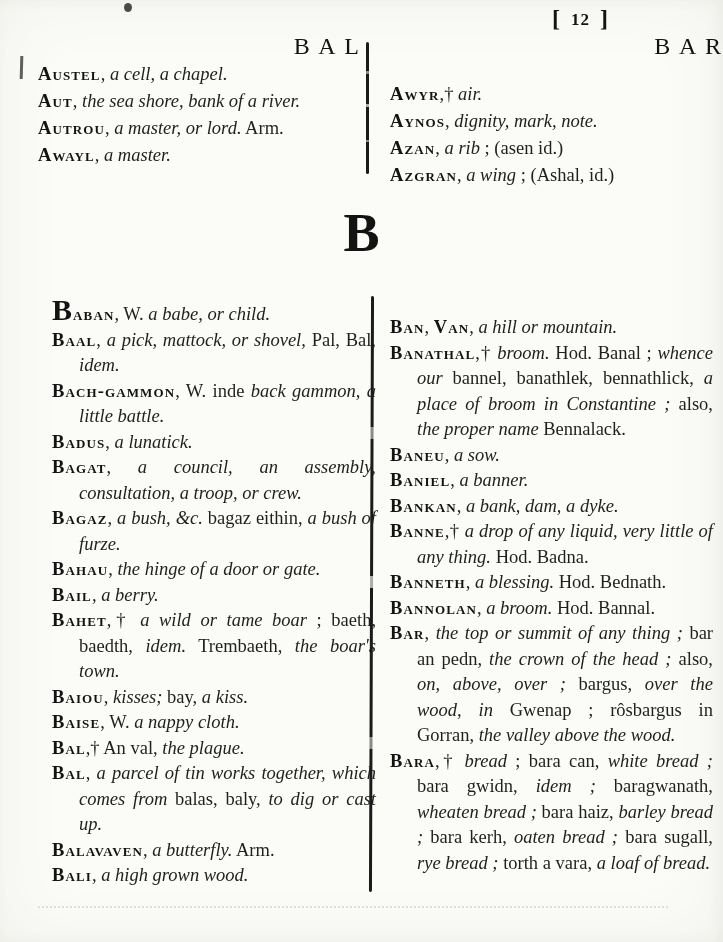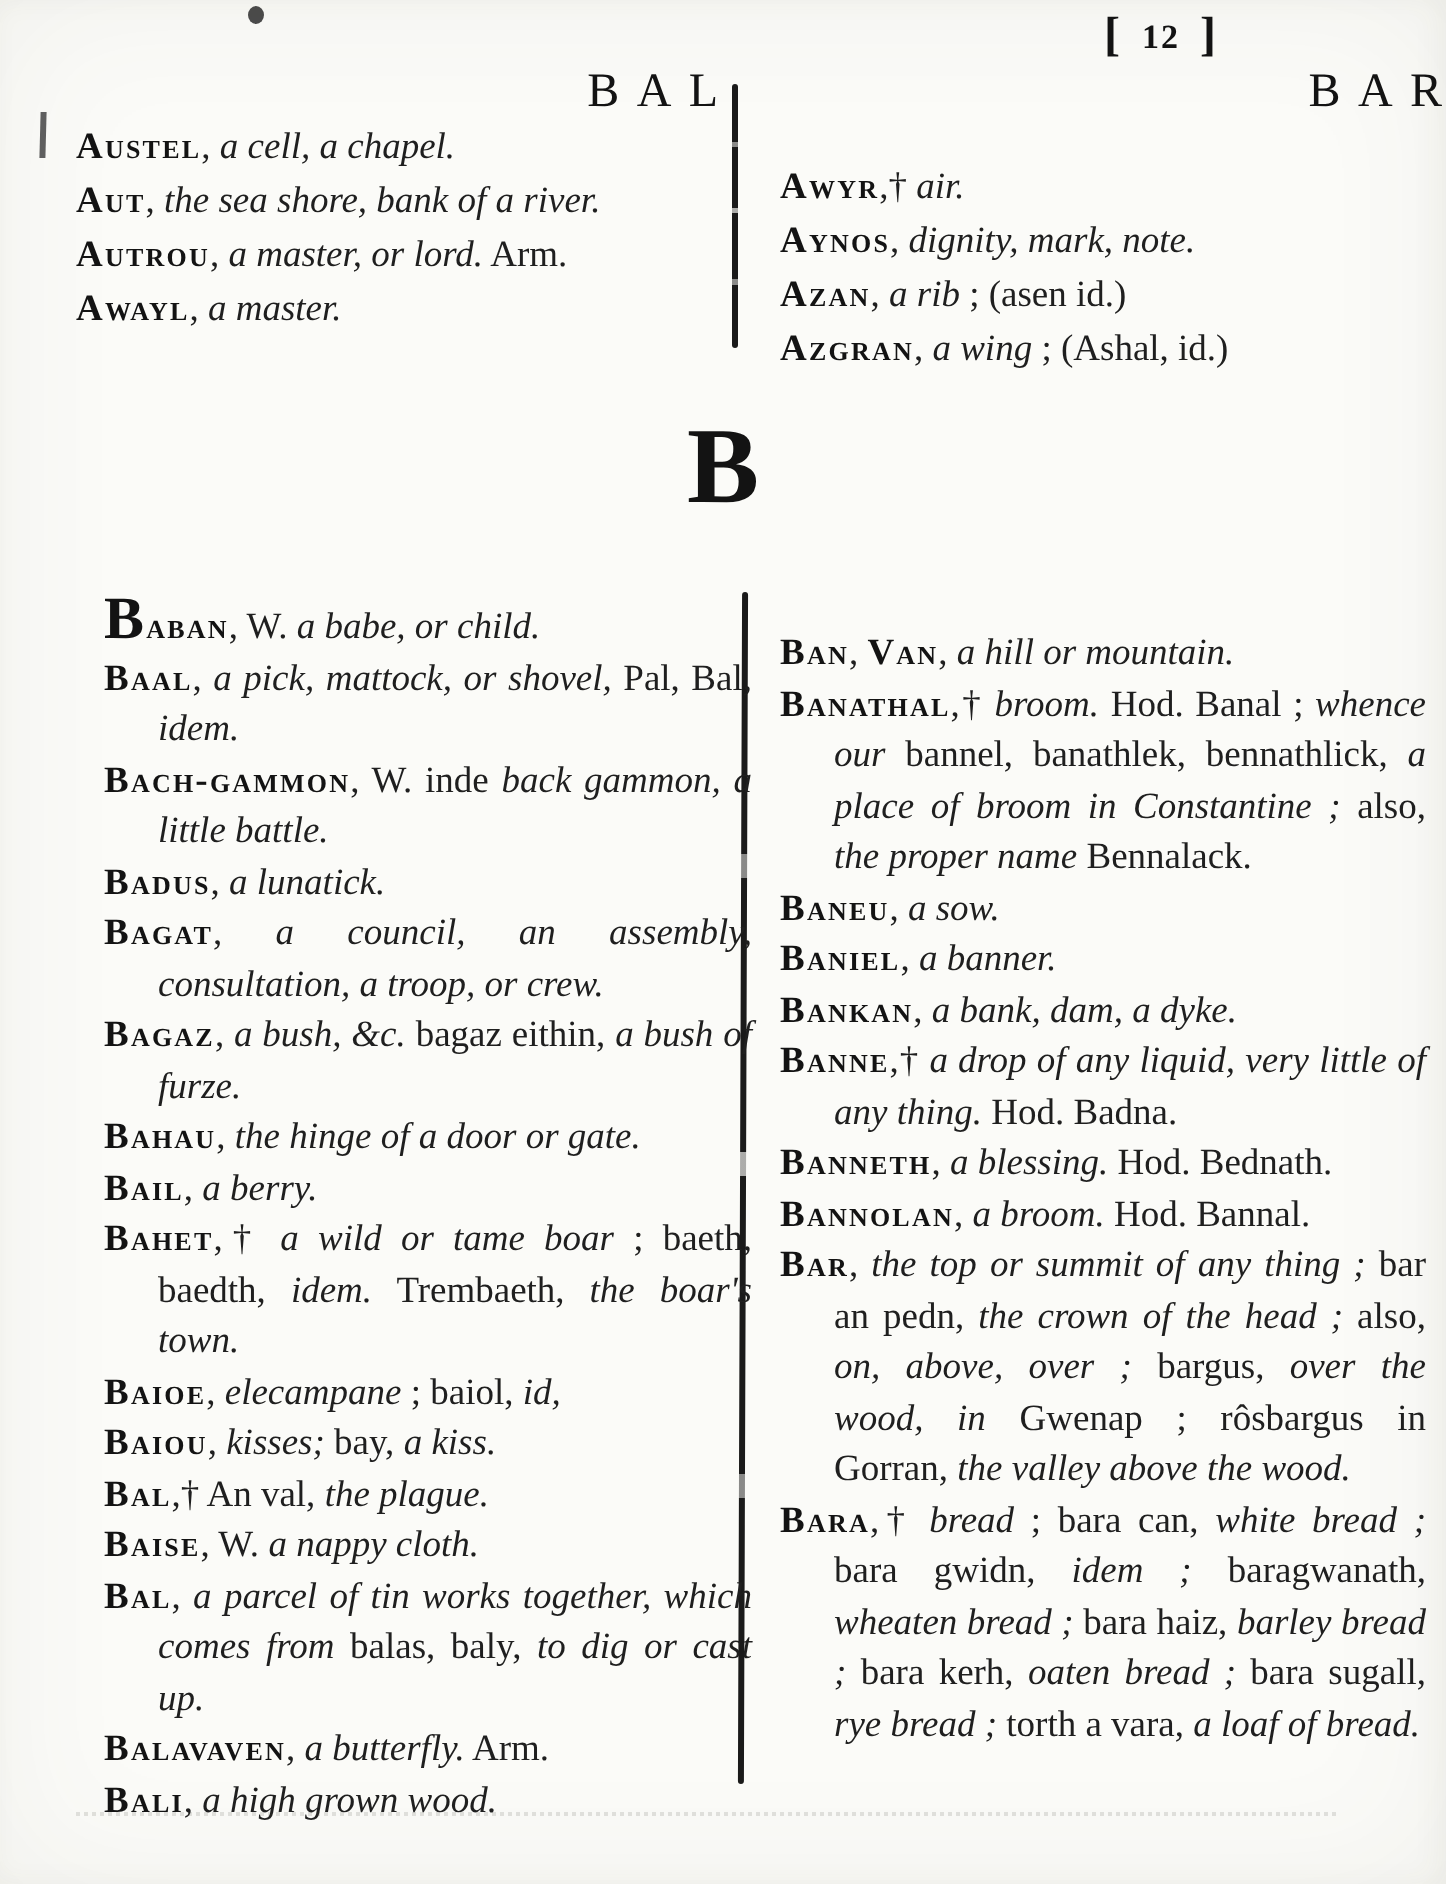--- a/index.html
+++ b/index.html
@@ -128,24 +128,23 @@
 <div class="column" id="b-left">
     <p class="entry"><span class="s-h"><span class="dropcap">B</span>aban</span><span class="s-r">, W. </span><span class="s-i">a babe, or child.</span></p>
     <p class="entry"><span class="s-h">Baal</span><span class="s-r">, </span><span class="s-i">a pick, mattock, or shovel,</span><span class="s-r"> Pal, Bal, </span><span class="s-i">idem.</span></p>
     <p class="entry"><span class="s-h">Bach-gammon</span><span class="s-r">, W. inde </span><span class="s-i">back gammon, a little battle.</span></p>
     <p class="entry"><span class="s-h">Badus</span><span class="s-r">, </span><span class="s-i">a lunatick.</span></p>
     <p class="entry"><span class="s-h">Bagat</span><span class="s-r">, </span><span class="s-i">a council, an assembly, consultation, a troop, or crew.</span></p>
     <p class="entry"><span class="s-h">Bagaz</span><span class="s-r">, </span><span class="s-i">a bush, &amp;c.</span><span class="s-r"> bagaz eithin, </span><span class="s-i">a bush of furze.</span></p>
     <p class="entry"><span class="s-h">Bahau</span><span class="s-r">, </span><span class="s-i">the hinge of a door or gate.</span></p>
     <p class="entry"><span class="s-h">Bail</span><span class="s-r">, </span><span class="s-i">a berry.</span></p>
     <p class="entry"><span class="s-h">Bahet</span><span class="s-r">,† </span><span class="s-i">a wild or tame boar</span><span class="s-r"> ; baeth, baedth, </span><span class="s-i">idem.</span><span class="s-r">  Trembaeth, </span><span class="s-i">the boar's town.</span></p>
-    <p class="entry"><span class="s-h">Baioe</span><span class="s-r">, </span><span class="s-i">elecampane</span><span class="s-r"> ; baiol, </span><span class="s-i">id,</span></p>
     <p class="entry"><span class="s-h">Baiou</span><span class="s-r">, </span><span class="s-i">kisses;</span><span class="s-r"> bay, </span><span class="s-i">a kiss.</span></p>
+    <p class="entry"><span class="s-h">Baise</span><span class="s-r">, W. </span><span class="s-i">a nappy cloth.</span></p>
     <p class="entry"><span class="s-h">Bal</span><span class="s-r">,† An val, </span><span class="s-i">the plague.</span></p>
-    <p class="entry"><span class="s-h">Baise</span><span class="s-r">, W. </span><span class="s-i">a nappy cloth.</span></p>
     <p class="entry"><span class="s-h">Bal</span><span class="s-r">, </span><span class="s-i">a parcel of tin works together, which comes from</span><span class="s-r"> balas, baly, </span><span class="s-i">to dig or cast up.</span></p>
     <p class="entry"><span class="s-h">Balavaven</span><span class="s-r">, </span><span class="s-i">a butterfly.</span><span class="s-r"> Arm.</span></p>
     <p class="entry"><span class="s-h">Bali</span><span class="s-r">, </span><span class="s-i">a high grown wood.</span></p>
   </div>
 <div class="column" id="b-right">
     <p class="entry"><span class="s-h">Ban</span><span class="s-r">, </span><span class="s-h">Van</span><span class="s-r">, </span><span class="s-i">a hill or mountain.</span></p>
     <p class="entry"><span class="s-h">Banathal</span><span class="s-r">,† </span><span class="s-i">broom.</span><span class="s-r">  Hod. Banal ; </span><span class="s-i">whence our</span><span class="s-r"> bannel, banathlek, bennathlick, </span><span class="s-i">a place of broom in Constantine ;</span><span class="s-r"> also, </span><span class="s-i">the proper name</span><span class="s-r"> Bennalack.</span></p>
     <p class="entry"><span class="s-h">Baneu</span><span class="s-r">, </span><span class="s-i">a sow.</span></p>
     <p class="entry"><span class="s-h">Baniel</span><span class="s-r">, </span><span class="s-i">a banner.</span></p>
     <p class="entry"><span class="s-h">Bankan</span><span class="s-r">, </span><span class="s-i">a bank, dam, a dyke.</span></p>

